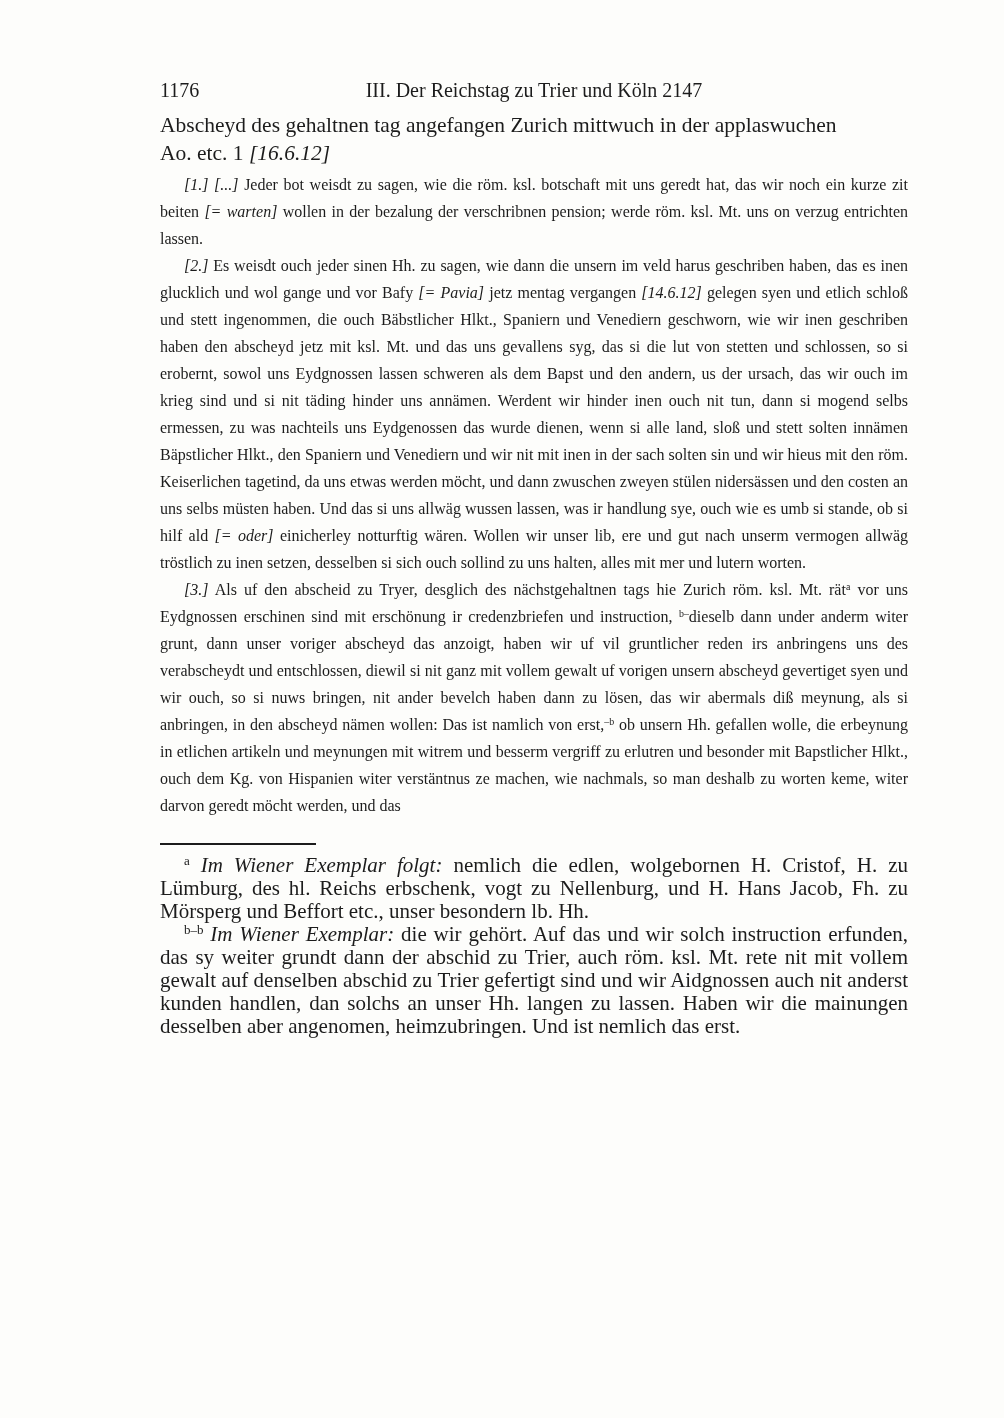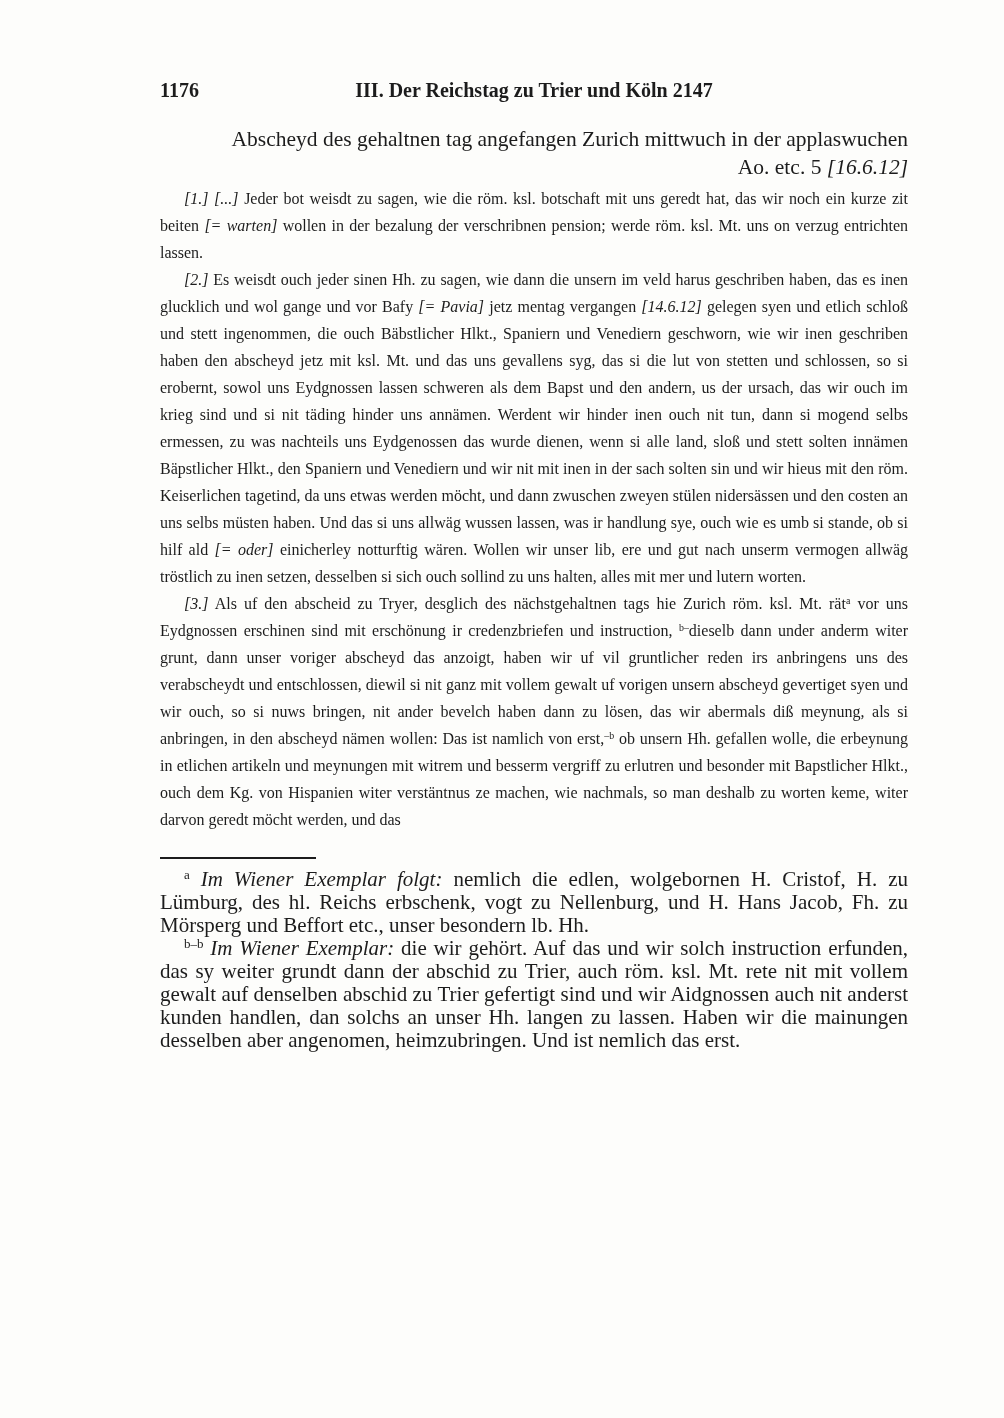--- a/index.html
+++ b/index.html
@@ -19,36 +19,35 @@
     position: absolute;
     left: 160px;
     top: 78px;
     width: 748px;
   }
   .running-header {
     position: relative;
     font-size: 20px;
     line-height: 24px;
     height: 24px;
-    margin-bottom: 23px;
-    font-weight: bold;
+    margin-bottom: 9px;
   }
   .page-num {
     position: absolute;
     left: 0;
     top: 0;
   }
   .head-title {
     display: block;
     text-align: center;
   }
   .doc-title {
     font-size: 21.5px;
     line-height: 28px;
-    text-align: right;
+    text-align: left;
     margin: 0 0 4px 0;
   }
   .body-text p {
     margin: 0;
     font-size: 16px;
     line-height: 27px;
     text-align: justify;
     text-indent: 24px;
     hyphens: none;
   }
@@ -81,21 +80,21 @@
 
 <div class="page-column">
 
   <header class="running-header">
     <span class="page-num">1176</span>
     <span class="head-title">III. Der Reichstag zu Trier und Köln 2147</span>
   </header>
 
   <div class="doc-title">
     <div><span>Abscheyd des gehaltnen tag angefangen Zurich mittwuch in der applaswuchen</span></div>
-    <div><span>Ao. etc. 5 </span><span class="it">[16.6.12]</span></div>
+    <div><span>Ao. etc. 1 </span><span class="it">[16.6.12]</span></div>
   </div>
 
   <main class="body-text">
     <p><span class="it">[1.] [...]</span><span> Jeder bot weisdt zu sagen, wie die röm. ksl. botschaft mit uns geredt hat, das wir noch ein kurze zit beiten </span><span class="it">[= warten]</span><span> wollen in der bezalung der verschribnen pension; werde röm. ksl. Mt. uns on verzug entrichten lassen.</span></p>
     <p><span class="it">[2.]</span><span> Es weisdt ouch jeder sinen Hh. zu sagen, wie dann die unsern im veld harus geschriben haben, das es inen glucklich und wol gange und vor Bafy </span><span class="it">[= Pavia]</span><span> jetz mentag vergangen </span><span class="it">[14.6.12]</span><span> gelegen syen und etlich schloß und stett ingenommen, die ouch Bäbstlicher Hlkt., Spaniern und Venediern geschworn, wie wir inen geschriben haben den abscheyd jetz mit ksl. Mt. und das uns gevallens syg, das si die lut von stetten und schlossen, so si erobernt, sowol uns Eydgnossen lassen schweren als dem Bapst und den andern, us der ursach, das wir ouch im krieg sind und si nit täding hinder uns annämen. Werdent wir hinder inen ouch nit tun, dann si mogend selbs ermessen, zu was nachteils uns Eydgenossen das wurde dienen, wenn si alle land, sloß und stett solten innämen Bäpstlicher Hlkt., den Spaniern und Venediern und wir nit mit inen in der sach solten sin und wir hieus mit den röm. Keiserlichen tagetind, da uns etwas werden möcht, und dann zwuschen zweyen stülen nidersässen und den costen an uns selbs müsten haben. Und das si uns allwäg wussen lassen, was ir handlung sye, ouch wie es umb si stande, ob si hilf ald </span><span class="it">[= oder]</span><span> einicherley notturftig wären. Wollen wir unser lib, ere und gut nach unserm vermogen allwäg tröstlich zu inen setzen, desselben si sich ouch sollind zu uns halten, alles mit mer und lutern worten.</span></p>
     <p><span class="it">[3.]</span><span> Als uf den abscheid zu Tryer, desglich des nächstgehaltnen tags hie Zurich röm. ksl. Mt. rät</span><span class="sup">a</span><span> vor uns Eydgnossen erschinen sind mit erschönung ir credenzbriefen und instruction, </span><span class="sup">b–</span><span>dieselb dann under anderm witer grunt, dann unser voriger abscheyd das anzoigt, haben wir uf vil gruntlicher reden irs anbringens uns des verabscheydt und entschlossen, diewil si nit ganz mit vollem gewalt uf vorigen unsern abscheyd gevertiget syen und wir ouch, so si nuws bringen, nit ander bevelch haben dann zu lösen, das wir abermals diß meynung, als si anbringen, in den abscheyd nämen wollen: Das ist namlich von erst,</span><span class="sup">–b</span><span> ob unsern Hh. gefallen wolle, die erbeynung in etlichen artikeln und meynungen mit witrem und besserm vergriff zu erlutren und besonder mit Bapstlicher Hlkt., ouch dem Kg. von Hispanien witer verstäntnus ze machen, wie nachmals, so man deshalb zu worten keme, witer darvon geredt möcht werden, und das</span></p>
   </main>
 
   <footer class="footnotes">
     <div class="fn-rule"></div>

